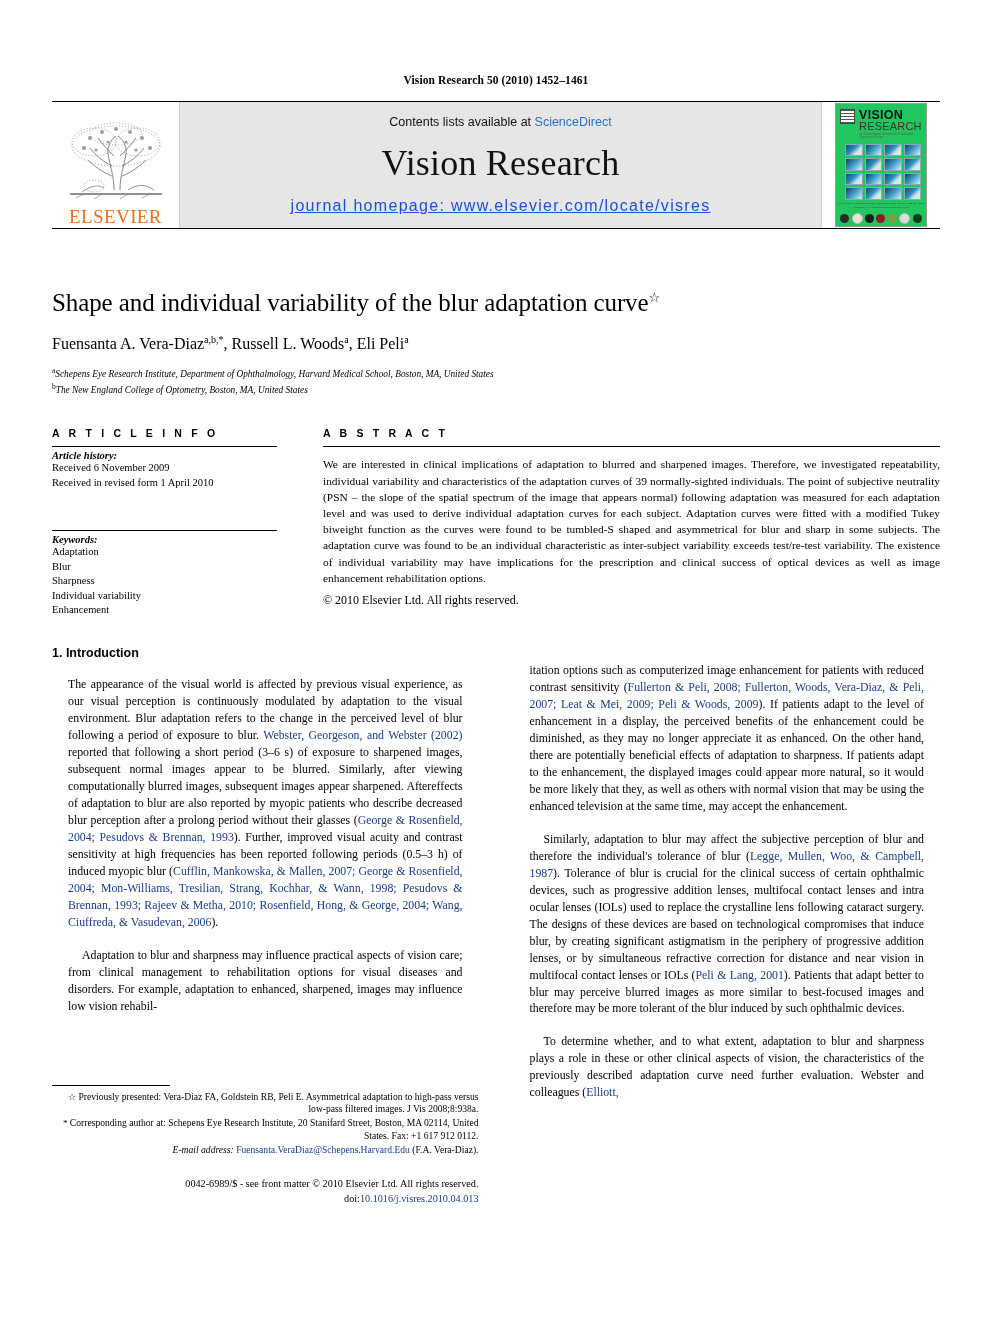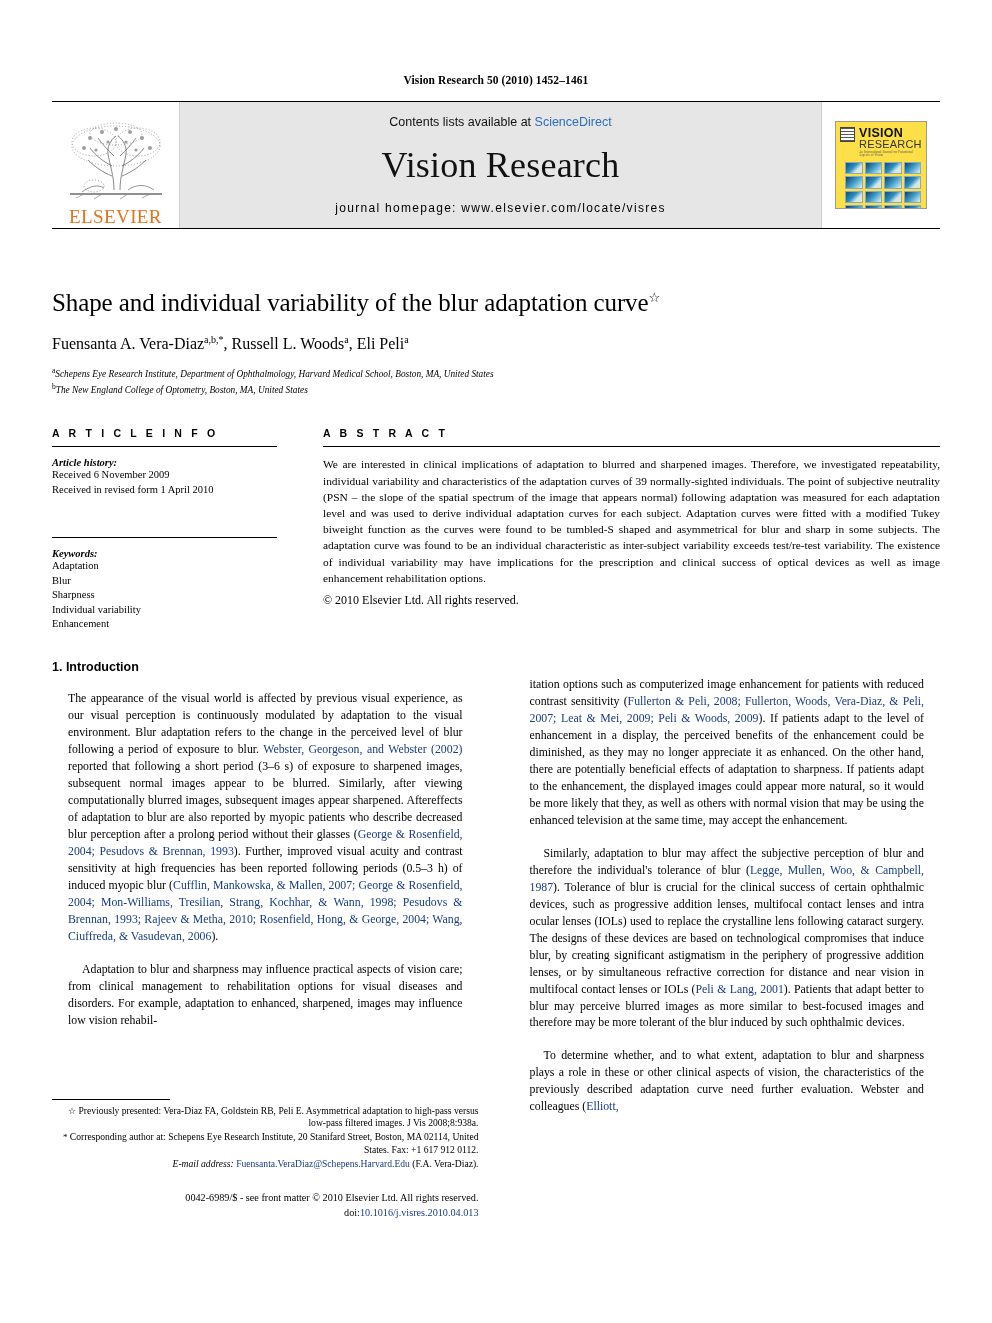--- a/index.html
+++ b/index.html
@@ -82,38 +82,39 @@
   .contents-line .sd-link { color: #2a6ebb; }
   .journal-title {
     font-family: "Liberation Serif", serif;
     font-size: 36px;
     color: #111;
     line-height: 1;
     letter-spacing: 0.2px;
   }
   .homepage-line {
     font-family: "Liberation Sans", sans-serif;
-    font-size: 12px;
-    color: #000000;
+    font-size: 16px;
+    color: #1d4ed8;
     letter-spacing: 1.3px;
+    text-decoration: underline;
   }
   .cover-box {
     width: 118px;
     flex: 0 0 118px;
     display: flex;
     align-items: center;
     justify-content: center;
     background: #fff;
     border-left: 1px solid #cfcfcf;
   }
   .cover {
     width: 92px;
-    height: 88px;
+    height: 124px;
     border: 1px solid #9a9a9a;
-    background: #fde047;
+    background: #22c55e;
     position: relative;
     box-sizing: border-box;
     overflow: hidden;
   }
   .cover-head {
     display: flex;
     align-items: flex-start;
     padding: 5px 4px 0 4px;
   }
   .cover-logo {
@@ -210,21 +211,21 @@
     font-family: "Liberation Sans", sans-serif;
     font-weight: bold;
     font-size: 10.5px;
     letter-spacing: 3.2px;
   }
   .rule { border-top: 1.4px solid #000; margin-top: 7px; }
   .hist-label, .kw-label {
     font-style: italic;
     font-weight: bold;
     font-size: 10.5px;
-    margin-top: 10px;
+    margin-top: 3px;
   }
   .hist-line, .kw-item {
     font-size: 10.5px;
     line-height: 1.38;
   }
   .kw-block { margin-top: 40px; }
   .kw-block .rule { margin-top: 0; }
   .abstract-body {
     font-size: 11.4px;
     line-height: 1.42;

